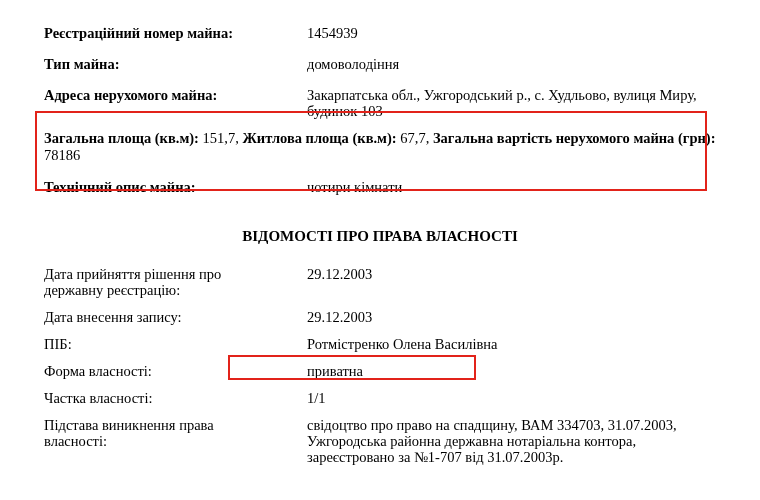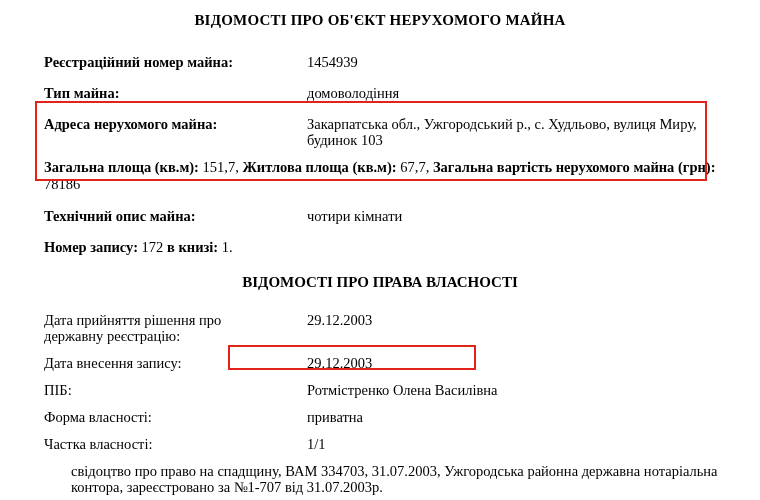--- a/index.html
+++ b/index.html
@@ -104,21 +104,20 @@
   .record-line .norm { font-weight: normal; }
   .multi {
     white-space: pre-line;
   }
 </style>
 </head>
 <body>
 
 <div class="page">
 
-  <div class="title">ВІДОМОСТІ ПРО ОБ'ЄКТ НЕРУХОМОГО МАЙНА</div>
 
   <div class="rows">
 
     <div class="spacer-12"></div>
 
     <div class="row">
       <div class="label multi">Реєстраційний номер майна:</div>
       <div class="value">1454939</div>
     </div>
 
@@ -149,26 +148,20 @@
 
     <div class="spacer-12"></div>
 
     <div class="row">
       <div class="label">Технічний опис майна:</div>
       <div class="value">чотири кімнати</div>
     </div>
 
     <div class="spacer-12"></div>
 
-    <div class="record-line">
-      <span>Номер запису:</span>
-      <span class="norm">172</span>
-      <span>в книзі:</span>
-      <span class="norm">1.</span>
-    </div>
 
   </div>
 
   <div class="section-title">ВІДОМОСТІ ПРО ПРАВА ВЛАСНОСТІ</div>
 
   <div class="rows">
 
     <div class="spacer-8"></div>
 
     <div class="row plain">
@@ -200,20 +193,21 @@
     <div class="spacer-8"></div>
 
     <div class="row plain">
       <div class="label">Частка власності:</div>
       <div class="value">1/1</div>
     </div>
 
     <div class="spacer-8"></div>
 
     <div class="row plain">
+      <div class="label">Підстава виникнення права власності:</div>
       <div class="value">свідоцтво про право на спадщину, ВАМ 334703, 31.07.2003, Ужгородська районна державна нотаріальна контора, зареєстровано за №1-707 від 31.07.2003р.</div>
     </div>
 
   </div>
 
   <div class="redbox" id="box-address"></div>
   <div class="redbox" id="box-owner"></div>
 
 </div>
 

